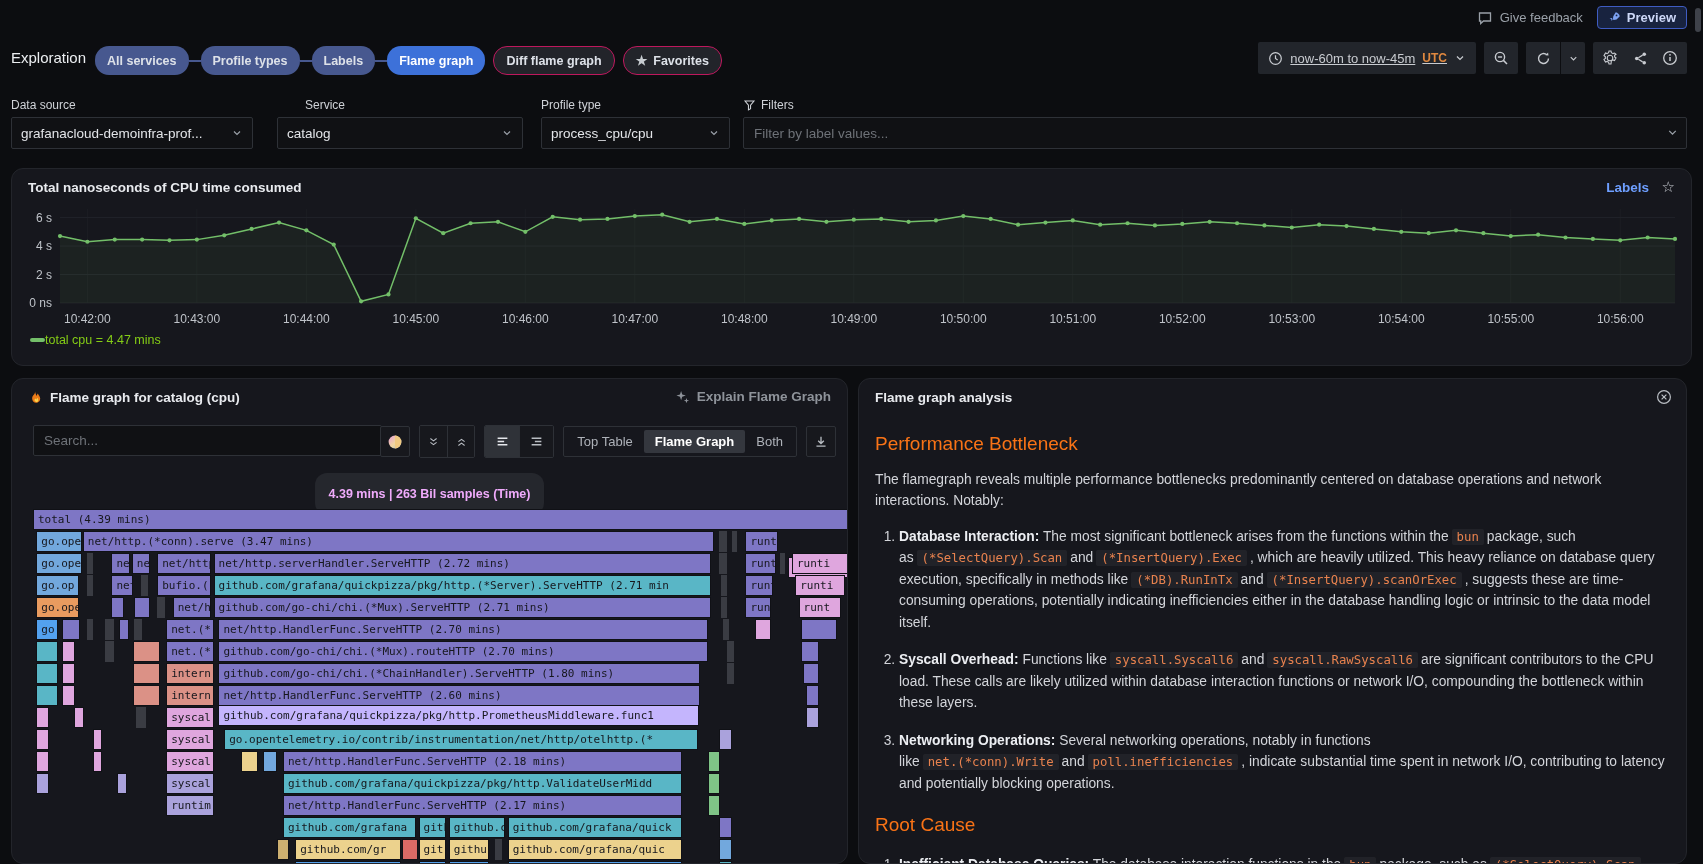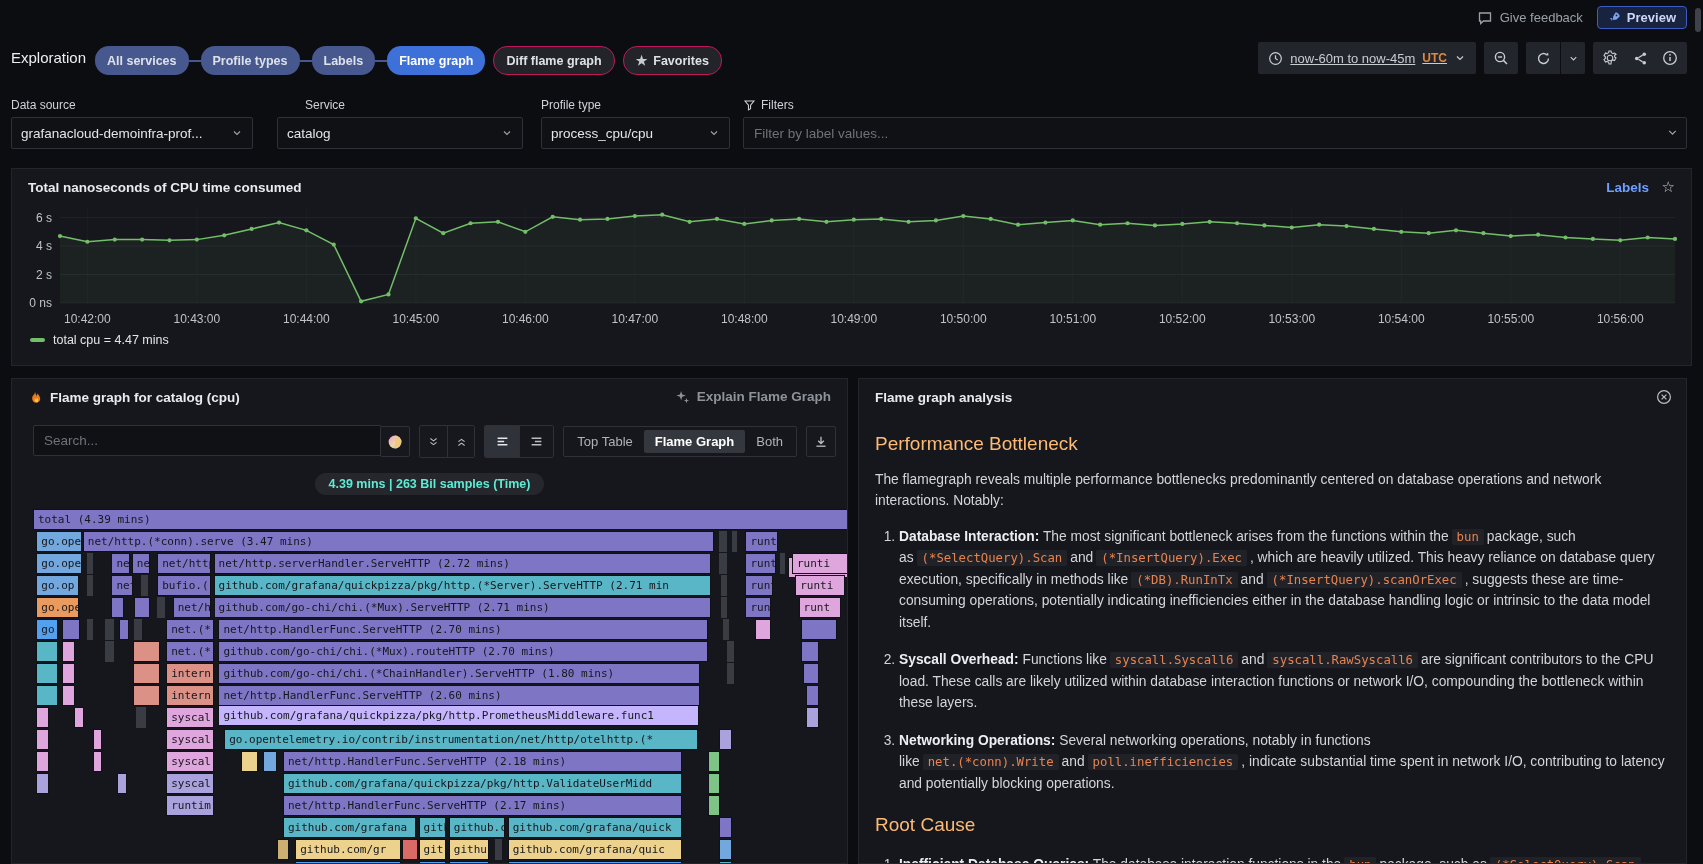--- a/index.html
+++ b/index.html
@@ -44,31 +44,31 @@
     border-radius:2px; display:flex; align-items:center; justify-content:space-between;
     padding:0 9px; font-size:13.5px; color:#e3e5e9; cursor:pointer; }
   .select .chev { color:#9aa0a8; }
   #filter-input { position:absolute; top:117px; left:743px; width:944px; height:32px; background:#101114;
     border:1px solid #2e3137; border-radius:2px; color:#e3e5e9; font-size:13.5px; padding:0 28px 0 10px;
     font-family:"Liberation Sans", sans-serif; }
   #filter-input::placeholder { color:#6e7278; }
   #filter-chev { position:absolute; top:126px; left:1666px; color:#9aa0a8; pointer-events:none; }
 
   
-  .panel { position:absolute; background:#16171d; border:1px solid #23252b; border-radius:0; }
+  .panel { position:absolute; background:#16171d; border:1px solid #23252b; border-radius:12px; }
   #cpu-panel { left:11px; top:168px; width:1681px; height:198px; }
   #flame-panel { left:11px; top:378px; width:837px; height:486px; overflow:hidden; }
   #analysis-panel { left:858px; top:378px; width:829px; height:486px; overflow:hidden; }
   .panel-title { font-size:13.5px; font-weight:700; color:#e8eaee; }
 
   #cpu-panel .panel-title { position:absolute; left:16px; top:11px; }
   #labels-link { position:absolute; right:42px; top:11px; color:#6e9fff; font-size:13.5px; font-weight:600; cursor:pointer; }
   #cpu-star { position:absolute; right:16px; top:9px; color:#c3c7cd; font-size:15px; cursor:pointer; }
-  #legend-row { position:absolute; left:18px; top:164px; display:flex; align-items:center; gap:8px;
-    font-size:12.5px; color:#e5e5e5; }
+  #legend-row { position:absolute; left:18px; top:164px; display:flex; align-items:center; 
+    font-size:12.5px; color:#84cc16; }
   .legend-swatch { width:15px; height:4px; border-radius:2px; background:#73bf69; }
 
   
   #flame-head { position:absolute; left:16px; top:11px; display:flex; align-items:center; gap:8px; }
   #explain-btn { position:absolute; right:16px; top:10px; display:flex; align-items:center; gap:7px;
     color:#8e939a; font-size:13.5px; font-weight:600; cursor:pointer; }
   #search-input { position:absolute; left:21px; top:46px; width:349px; height:31px; background:#101114;
     border:1px solid #2e3137; border-radius:2px; color:#e3e5e9; font-size:13.5px; padding:0 10px;
     font-family:"Liberation Sans", sans-serif; }
   #search-input::placeholder { color:#6e7278; }
@@ -76,32 +76,32 @@
   .fbtn { width:30px; height:31px; background:#17181d; border:1px solid #2e3137; border-radius:2px;
     display:flex; align-items:center; justify-content:center; color:#b9bdc3; cursor:pointer; }
   .fgroup { display:flex; border:1px solid #2e3137; border-radius:2px; overflow:hidden; }
   .fgroup .fbtn { border:none; border-radius:0; }
   .fgroup .fbtn + .fbtn { border-left:1px solid #2e3137; }
   .fbtn.sel { background:#2f3238; color:#e6e8ec; }
   #view-toggle { display:flex; align-items:center; border:1px solid #2e3137; border-radius:2px; height:31px; padding:2px; }
   #view-toggle .opt { padding:4px 11px; font-size:13px; color:#aeb2b9; border-radius:2px; cursor:pointer; white-space:nowrap; }
   #view-toggle .opt.sel { background:#34373e; color:#ffffff; font-weight:700; }
   #stats-badge { position:absolute; left:50%; transform:translateX(-50%); top:94px; background:#25272d;
-    border-radius:12px; padding:4px 14px; font-size:12.5px; font-weight:600; color:#5eead4; white-space:nowrap; }
+    border-radius:12px; padding:14px 14px; font-size:12.5px; font-weight:600; color:#f0abfc; white-space:nowrap; }
   #flame-graph { position:absolute; left:21px; top:130px; width:817px; height:380px; }
   .flame-block { position:absolute; height:21px; border:1px solid #101116; overflow:hidden;
     font-family:"DejaVu Sans Mono", monospace; font-size:11px; line-height:19px; color:#16171d;
     padding-left:4px; white-space:nowrap; cursor:pointer; }
 
   
   #analysis-title { position:absolute; left:16px; top:11px; }
   #analysis-close { position:absolute; right:14px; top:10px; color:#b9bdc3; cursor:pointer; }
   #analysis-body { position:absolute; left:16px; right:16px; top:34px; bottom:0; overflow:hidden;
     font-size:13.8px; line-height:1.56; color:#d3d5da; }
-  #analysis-body h2 { font-size:19px; font-weight:500; color:#fdba74; margin:16px 0 10px; }
+  #analysis-body h2 { font-size:19px; font-weight:500; color:#f97316; margin:16px 0 10px; }
   #analysis-body p { margin:0 0 12px; }
   #analysis-body ol { margin:14px 0 6px; padding-left:24px; }
   #analysis-body li { margin-bottom:16px; }
   #analysis-body strong { color:#eceef2; }
   #analysis-body code { font-family:"DejaVu Sans Mono", monospace; font-size:12.3px; color:#e8824e;
     background:rgba(255,255,255,0.05); padding:1px 5px; margin:0 3px; border-radius:2px; white-space:nowrap; }
 
   .icon { display:inline-flex; }
 </style>
 </head>

